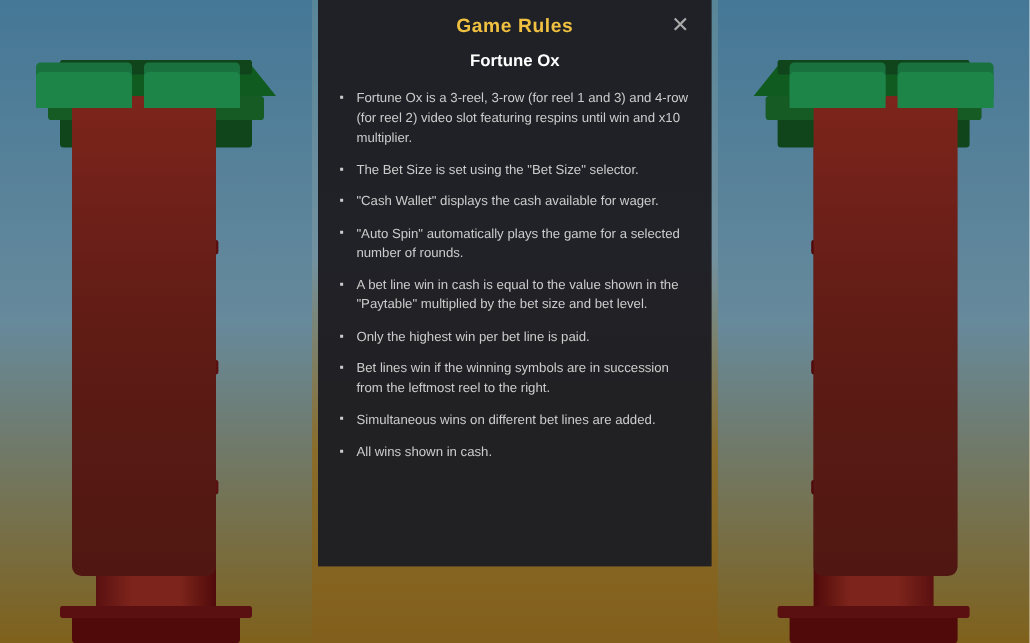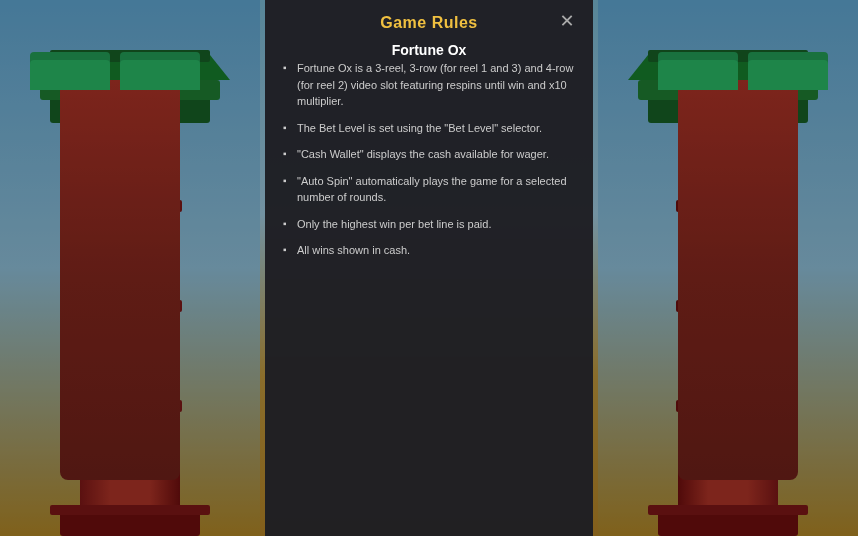--- a/index.html
+++ b/index.html
@@ -96,21 +96,21 @@
       z-index: 2;
     }
 
     
     .modal {
       position: absolute;
       left: 50%;
       top: 0;
       transform: translateX(-50%);
       width: 328px;
-      height: 536px;
+      height: 472px;
       background: rgba(30, 30, 35, 0.97);
       z-index: 10;
       display: flex;
       flex-direction: column;
     }
 
     .modal-header {
       display: flex;
       align-items: center;
       justify-content: center;
@@ -158,21 +158,21 @@
     }
     .modal-body::-webkit-scrollbar-thumb {
       background: #555;
     }
 
     .game-name {
       text-align: center;
       color: #ffffff;
       font-size: 14px;
       font-weight: bold;
-      margin-bottom: 2px;
+      margin-bottom: 16px;
     }
 
     .rules-list {
       list-style: none;
       padding: 0;
     }
 
     .rules-list li {
       color: #cccccc;
       font-size: 11px;
@@ -285,20 +285,23 @@
   <div class="modal-header">
     <span class="modal-title">Game Rules</span>
     <div class="close-btn">✕</div>
   </div>
 
   <div class="modal-body">
     <div class="game-name">Fortune Ox</div>
 
     <ul class="rules-list">
     <li>Fortune Ox is a 3-reel, 3-row (for reel 1 and 3) and 4-row (for reel 2) video slot featuring respins until win and x10 multiplier.</li>
-        <li>The Bet Level is set using the "Bet Level" selector.</li>
+        <li>The Bet Size is set using the "Bet Size" selector.</li>
         <li>"Cash Wallet" displays the cash available for wager.</li>
         <li>"Auto Spin" automatically plays the game for a selected number of rounds.</li>
+        <li>A bet line win in cash is equal to the value shown in the "Paytable" multiplied by the bet size and bet level.</li>
         <li>Only the highest win per bet line is paid.</li>
+        <li>Bet lines win if the winning symbols are in succession from the leftmost reel to the right.</li>
+        <li>Simultaneous wins on different bet lines are added.</li>
         <li>All wins shown in cash.</li>
       </ul>
   </div>
 </div>
 
 </body></html>

